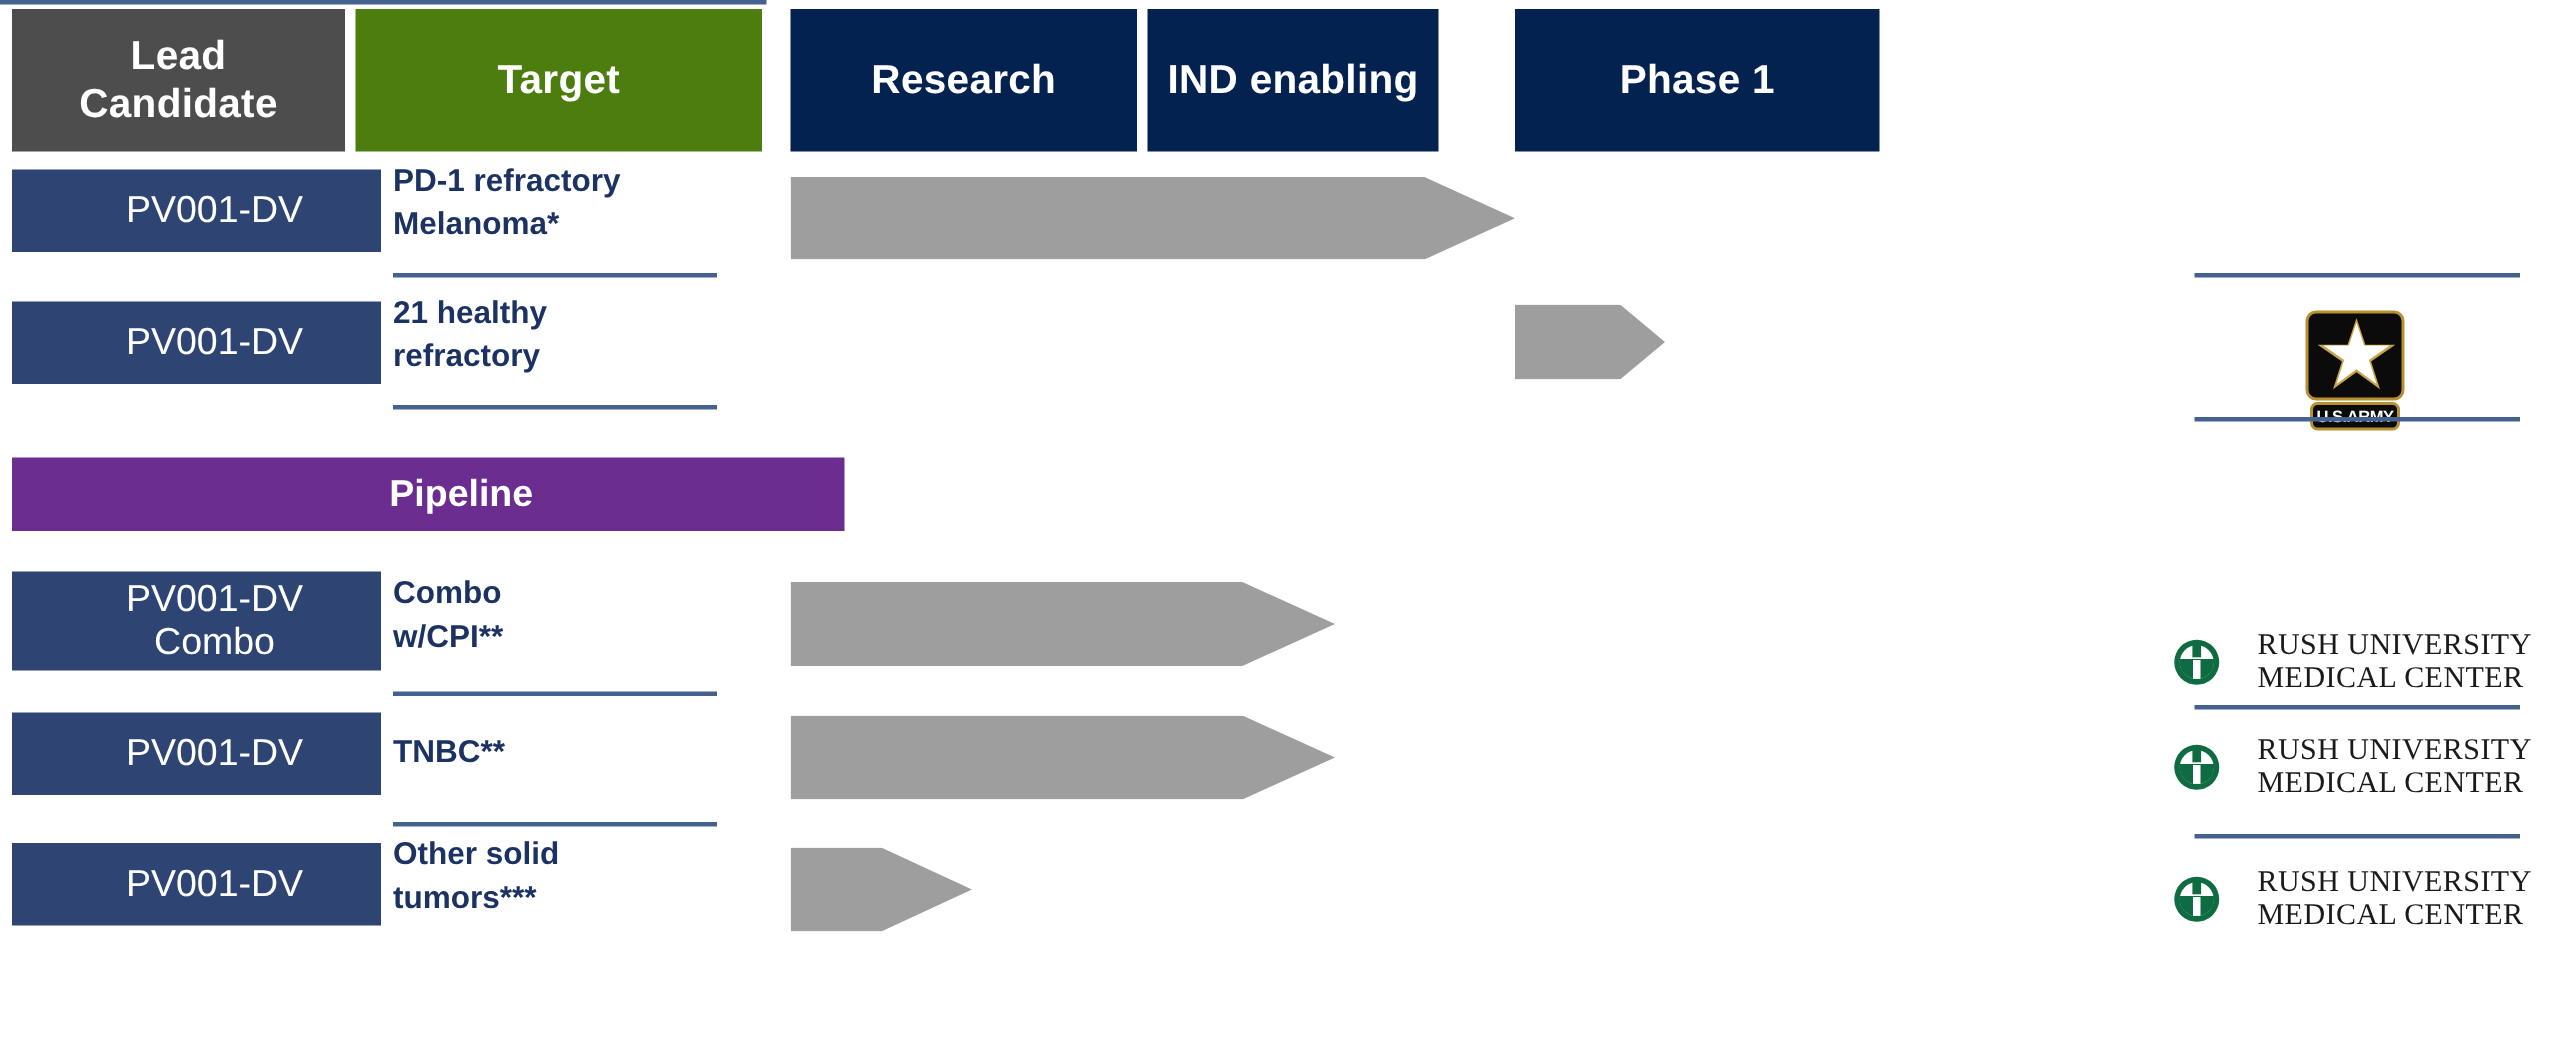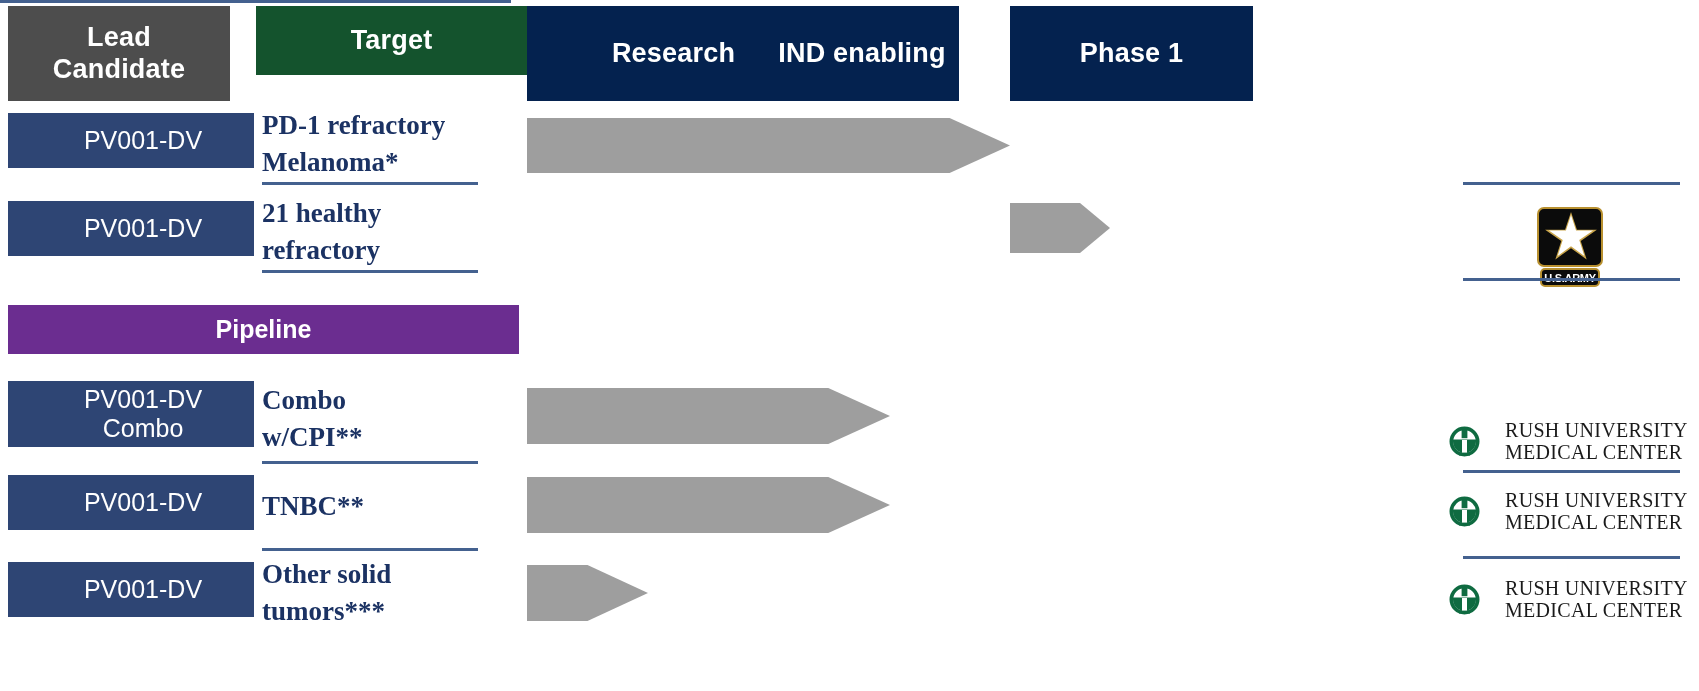--- a/index.html
+++ b/index.html
@@ -25,23 +25,23 @@
     align-items: center;
     justify-content: center;
     text-align: center;
     color: #ffffff;
     font-weight: bold;
     font-size: 27px;
     line-height: 1.18;
     letter-spacing: 0.2px;
   }
   .hdr-lead   { left: 8px;    top: 6px;  width: 222px; height: 95px; background: #4d4d4d; }
-  .hdr-target { left: 256px;  top: 6px;  width: 271px; height: 69px; background: #14532d; }
+  .hdr-target { left: 237px;  top: 6px;  width: 271px; height: 95px; background: #4d7c0f; }
   .hdr-phase  { top: 6px; height: 95px; background: #04224f; }
-  .hdr-research { left: 527px; width: 231px; padding-left: 31px; }
+  .hdr-research { left: 527px; width: 231px; }
   .hdr-ind      { left: 765px; width: 194px; }
   .hdr-p1       { left: 1010px; width: 243px; }
   .hdr-partners { left: 1447px; top: 6px; width: 246px; height: 95px; background: #a6a6a6; }
 
   .cand {
     position: absolute;
     left: 8px;
     width: 222px;
     background: #2e4574;
     color: #ffffff;
@@ -61,30 +61,30 @@
     top: 305px;
     width: 511px;
     height: 49px;
     background: #6b2d90;
     color: #ffffff;
     font-weight: bold;
     font-size: 25px;
     display: flex;
     align-items: center;
     justify-content: center;
+    padding-left: 44px;
   }
 
   .target {
     position: absolute;
     left: 262px;
     color: #1b3263;
     font-weight: bold;
-    font-size: 27px;
+    font-size: 21px;
     line-height: 1.38;
-    font-family: Liberation Serif, serif;
   }
 
   .sep {
     position: absolute;
     height: 3px;
     background: #44618f;
   }
   .sep-target { left: 262px; width: 216px; }
   .sep-partner { left: 1463px; width: 217px; }
   .sep-pipe { left: 8px; top: 367px; width: 511px; height: 3px; background: #44618f; }

